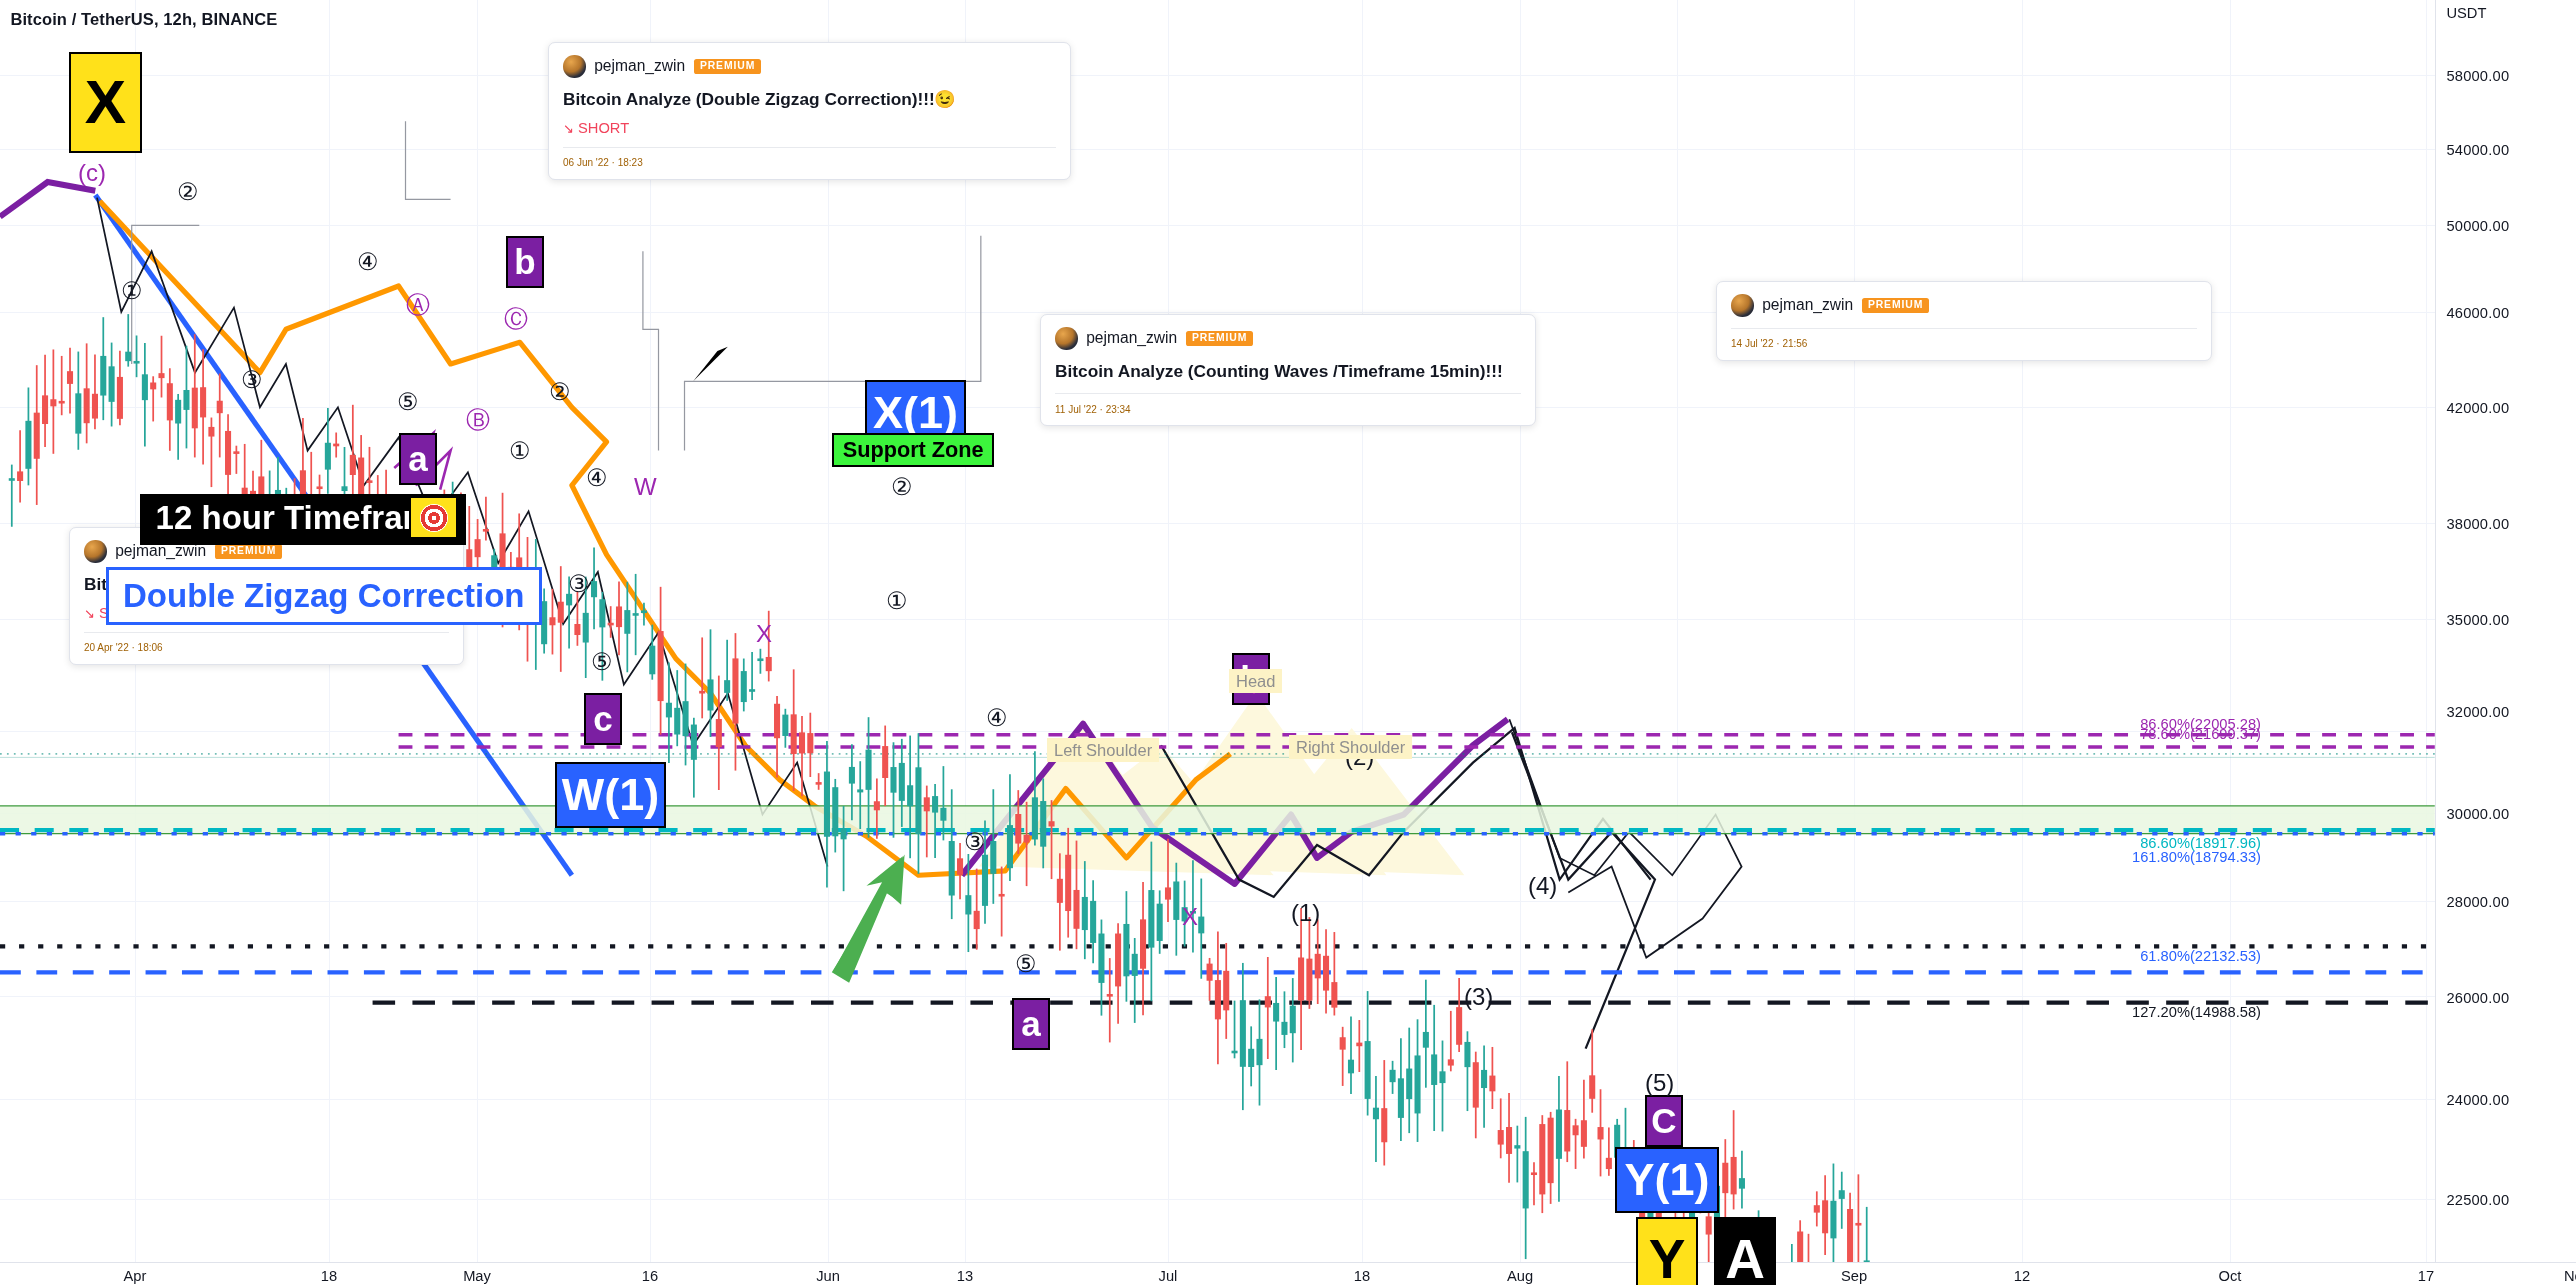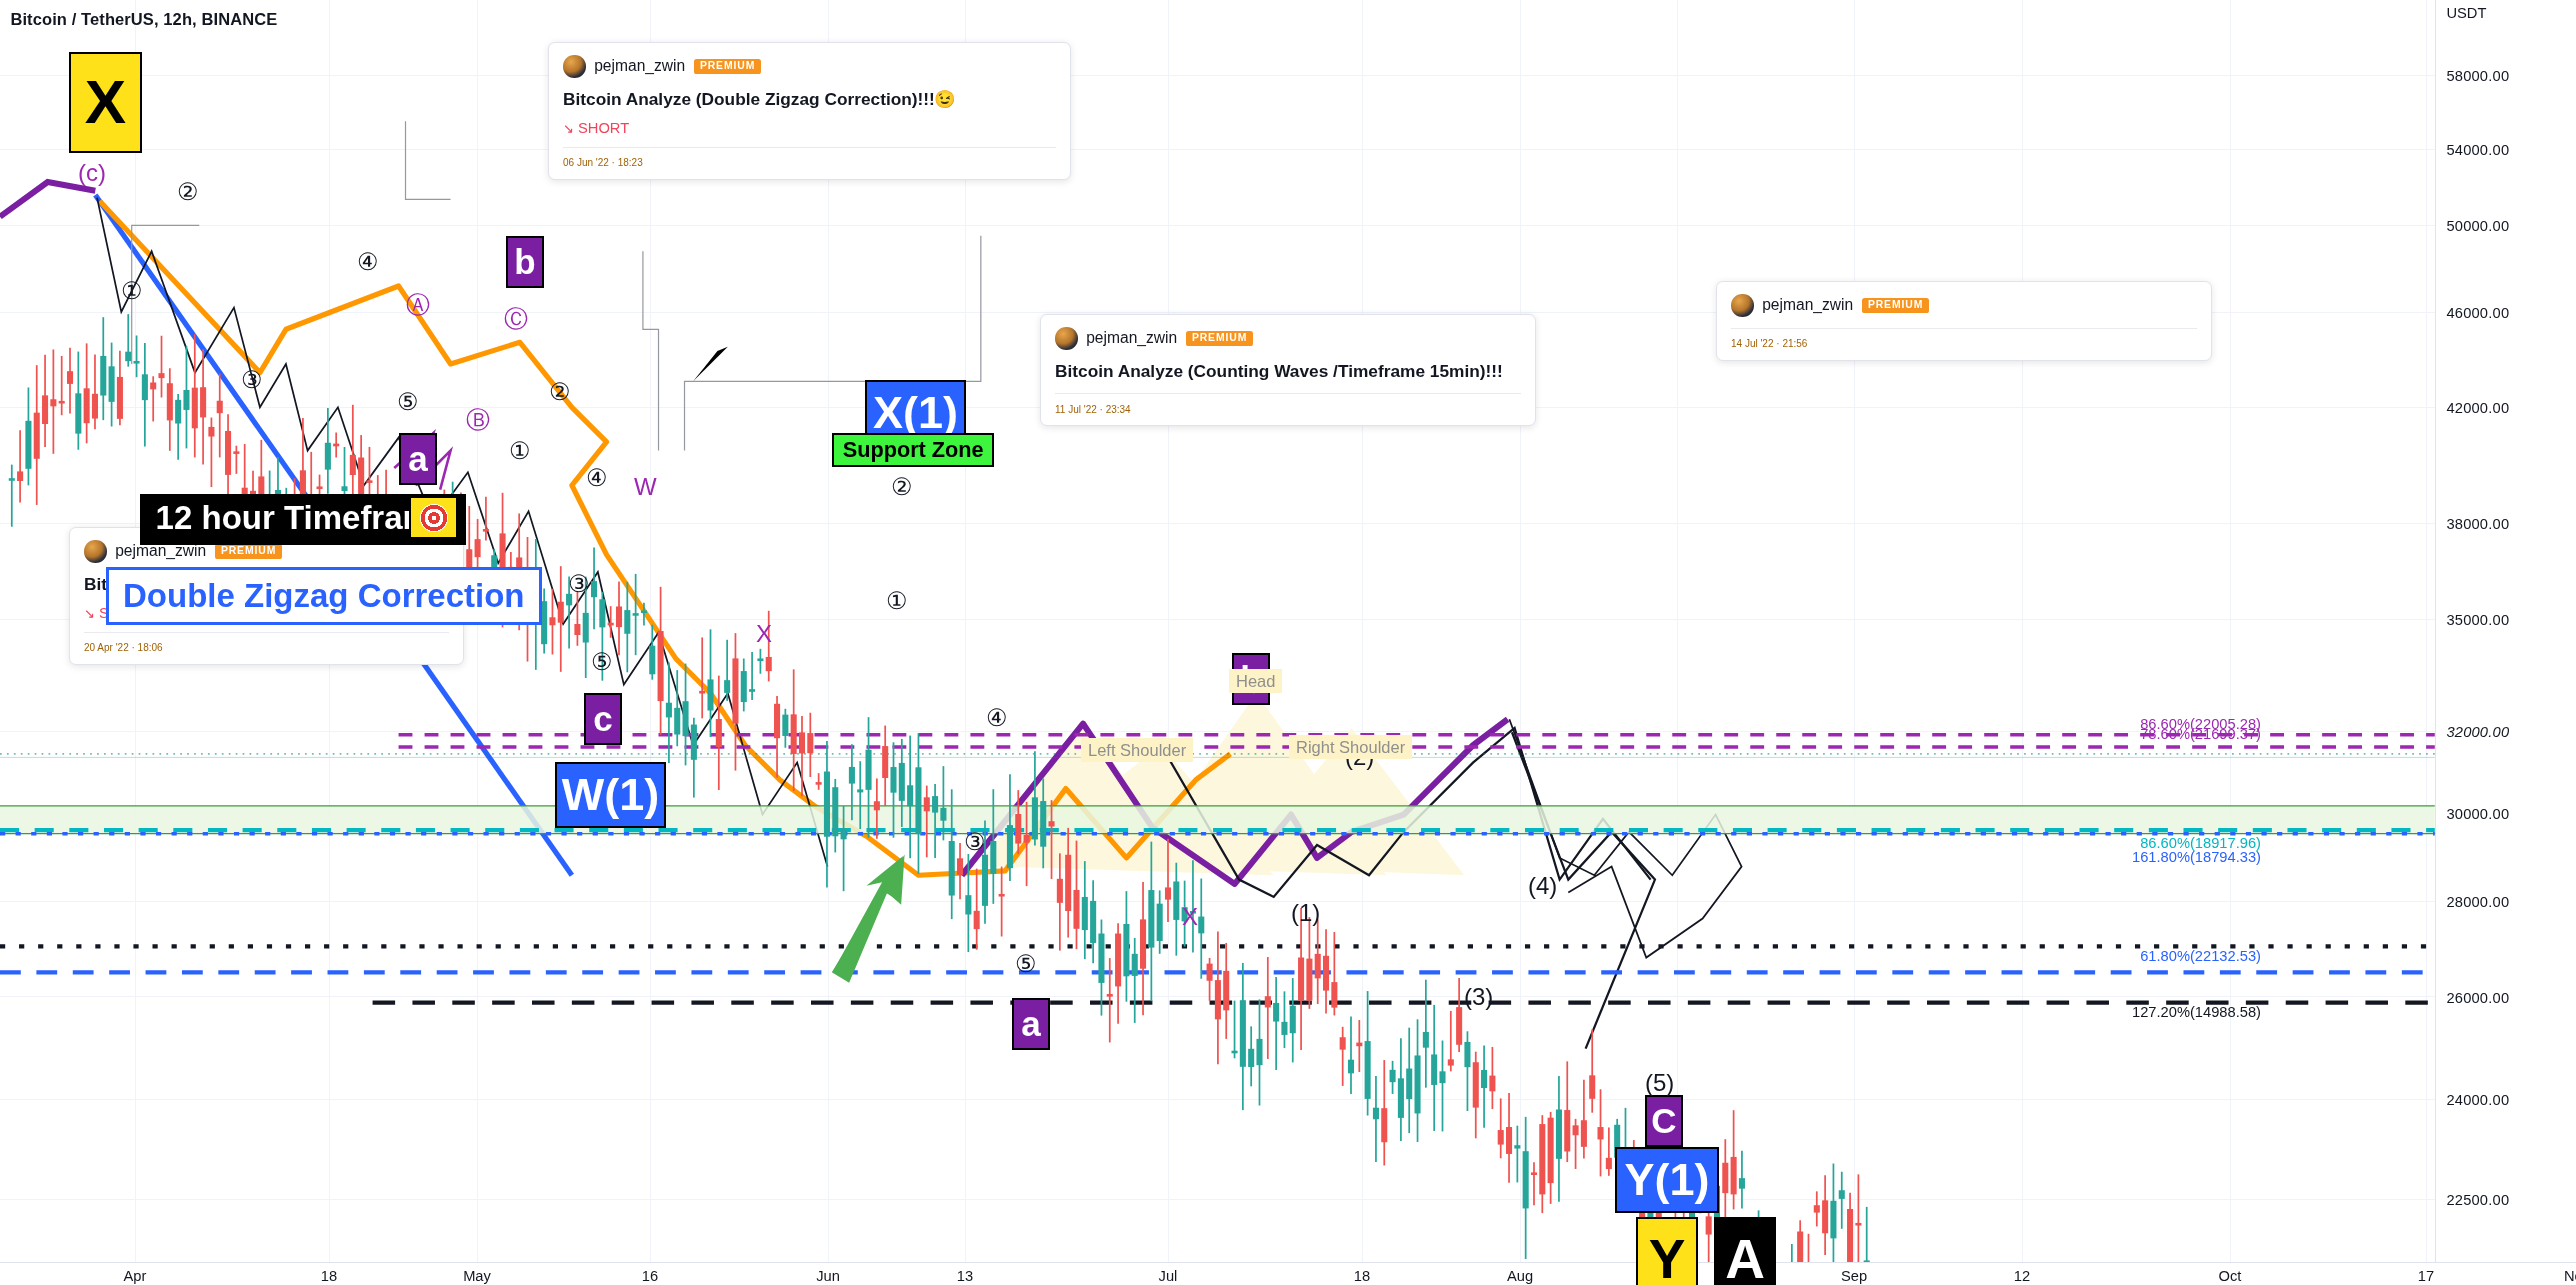--- a/index.html
+++ b/index.html
@@ -872,21 +872,21 @@
 <div id="price-axis">
   <div id="axis-unit">USDT</div>
   <div id="price-ticks">
         <div class="p-tick" style="top: 68px;">58000.00</div>
         <div class="p-tick" style="top: 142px;">54000.00</div>
         <div class="p-tick" style="top: 218px;">50000.00</div>
         <div class="p-tick" style="top: 305px;">46000.00</div>
         <div class="p-tick" style="top: 400px;">42000.00</div>
         <div class="p-tick" style="top: 516px;">38000.00</div>
         <div class="p-tick" style="top: 612px;">35000.00</div>
-        <div class="p-tick" style="top: 724px; font-style: italic;">32000.00</div>
+        <div class="p-tick" style="top: 704px;">32000.00</div>
         <div class="p-tick" style="top: 806px;">30000.00</div>
         <div class="p-tick" style="top: 894px;">28000.00</div>
         <div class="p-tick" style="top: 990px;">26000.00</div>
         <div class="p-tick" style="top: 1092px;">24000.00</div>
         <div class="p-tick" style="top: 1192px;">22500.00</div>
       </div>
 
 </div>
 
 <div id="time-axis">
@@ -994,21 +994,21 @@
       <div class="lbl wave-circ purple" style="left: 1114px; top: 740px; font-size: 24px;">W</div>
       <div class="lbl wave-circ purple" style="left: 1182px; top: 903px; font-size: 24px;">X</div>
       <div class="lbl wave-circ purple" style="left: 1246px; top: 672px; font-size: 24px;">Y</div>
       <div class="lbl wave-paren" style="left: 1291px; top: 899px; font-size: 24px;">(1)</div>
       <div class="lbl wave-paren" style="left: 1345px; top: 743px; font-size: 24px;">(2)</div>
       <div class="lbl wave-paren" style="left: 1464px; top: 983px; font-size: 24px;">(3)</div>
       <div class="lbl wave-paren" style="left: 1528px; top: 872px; font-size: 24px;">(4)</div>
       <div class="lbl wave-paren" style="left: 1645px; top: 1069px; font-size: 24px;">(5)</div>
     </div>
 <div id="hstags">
-      <div class="hs-tag" style="left: 1081px; top: 738px;">Left Shoulder</div>
+      <div class="hs-tag" style="left: 1047px; top: 738px;">Left Shoulder</div>
       <div class="hs-tag" style="left: 1229px; top: 669px;">Head</div>
       <div class="hs-tag" style="left: 1289px; top: 735px;">Right Shoulder</div>
     </div>
 <div id="fiblabels">
       <div class="fib-lbl fib-purple" style="left: 2261px; top: 716px; transform: translateX(-100%); text-decoration: none;">86.60%(22005.28)</div>
       <div class="fib-lbl fib-purple" style="left: 2261px; top: 726px; transform: translateX(-100%); text-decoration: none;">78.60%(21699.37)</div>
       <div class="fib-lbl fib-teal" style="left: 2261px; top: 811px; transform: translateX(-100%); text-decoration: none; margin-top: 24px;">86.60%(18917.96)</div>
       <div class="fib-lbl fib-blue" style="left: 2261px; top: 849px; transform: translateX(-100%); text-decoration: none;">161.80%(18794.33)</div>
       <div class="fib-lbl fib-blue" style="left: 2261px; top: 948px; transform: translateX(-100%); text-decoration: none;">61.80%(22132.53)</div>
       <div class="fib-lbl fib-black" style="left: 2261px; top: 1004px; transform: translateX(-100%); text-decoration: none;">127.20%(14988.58)</div>

